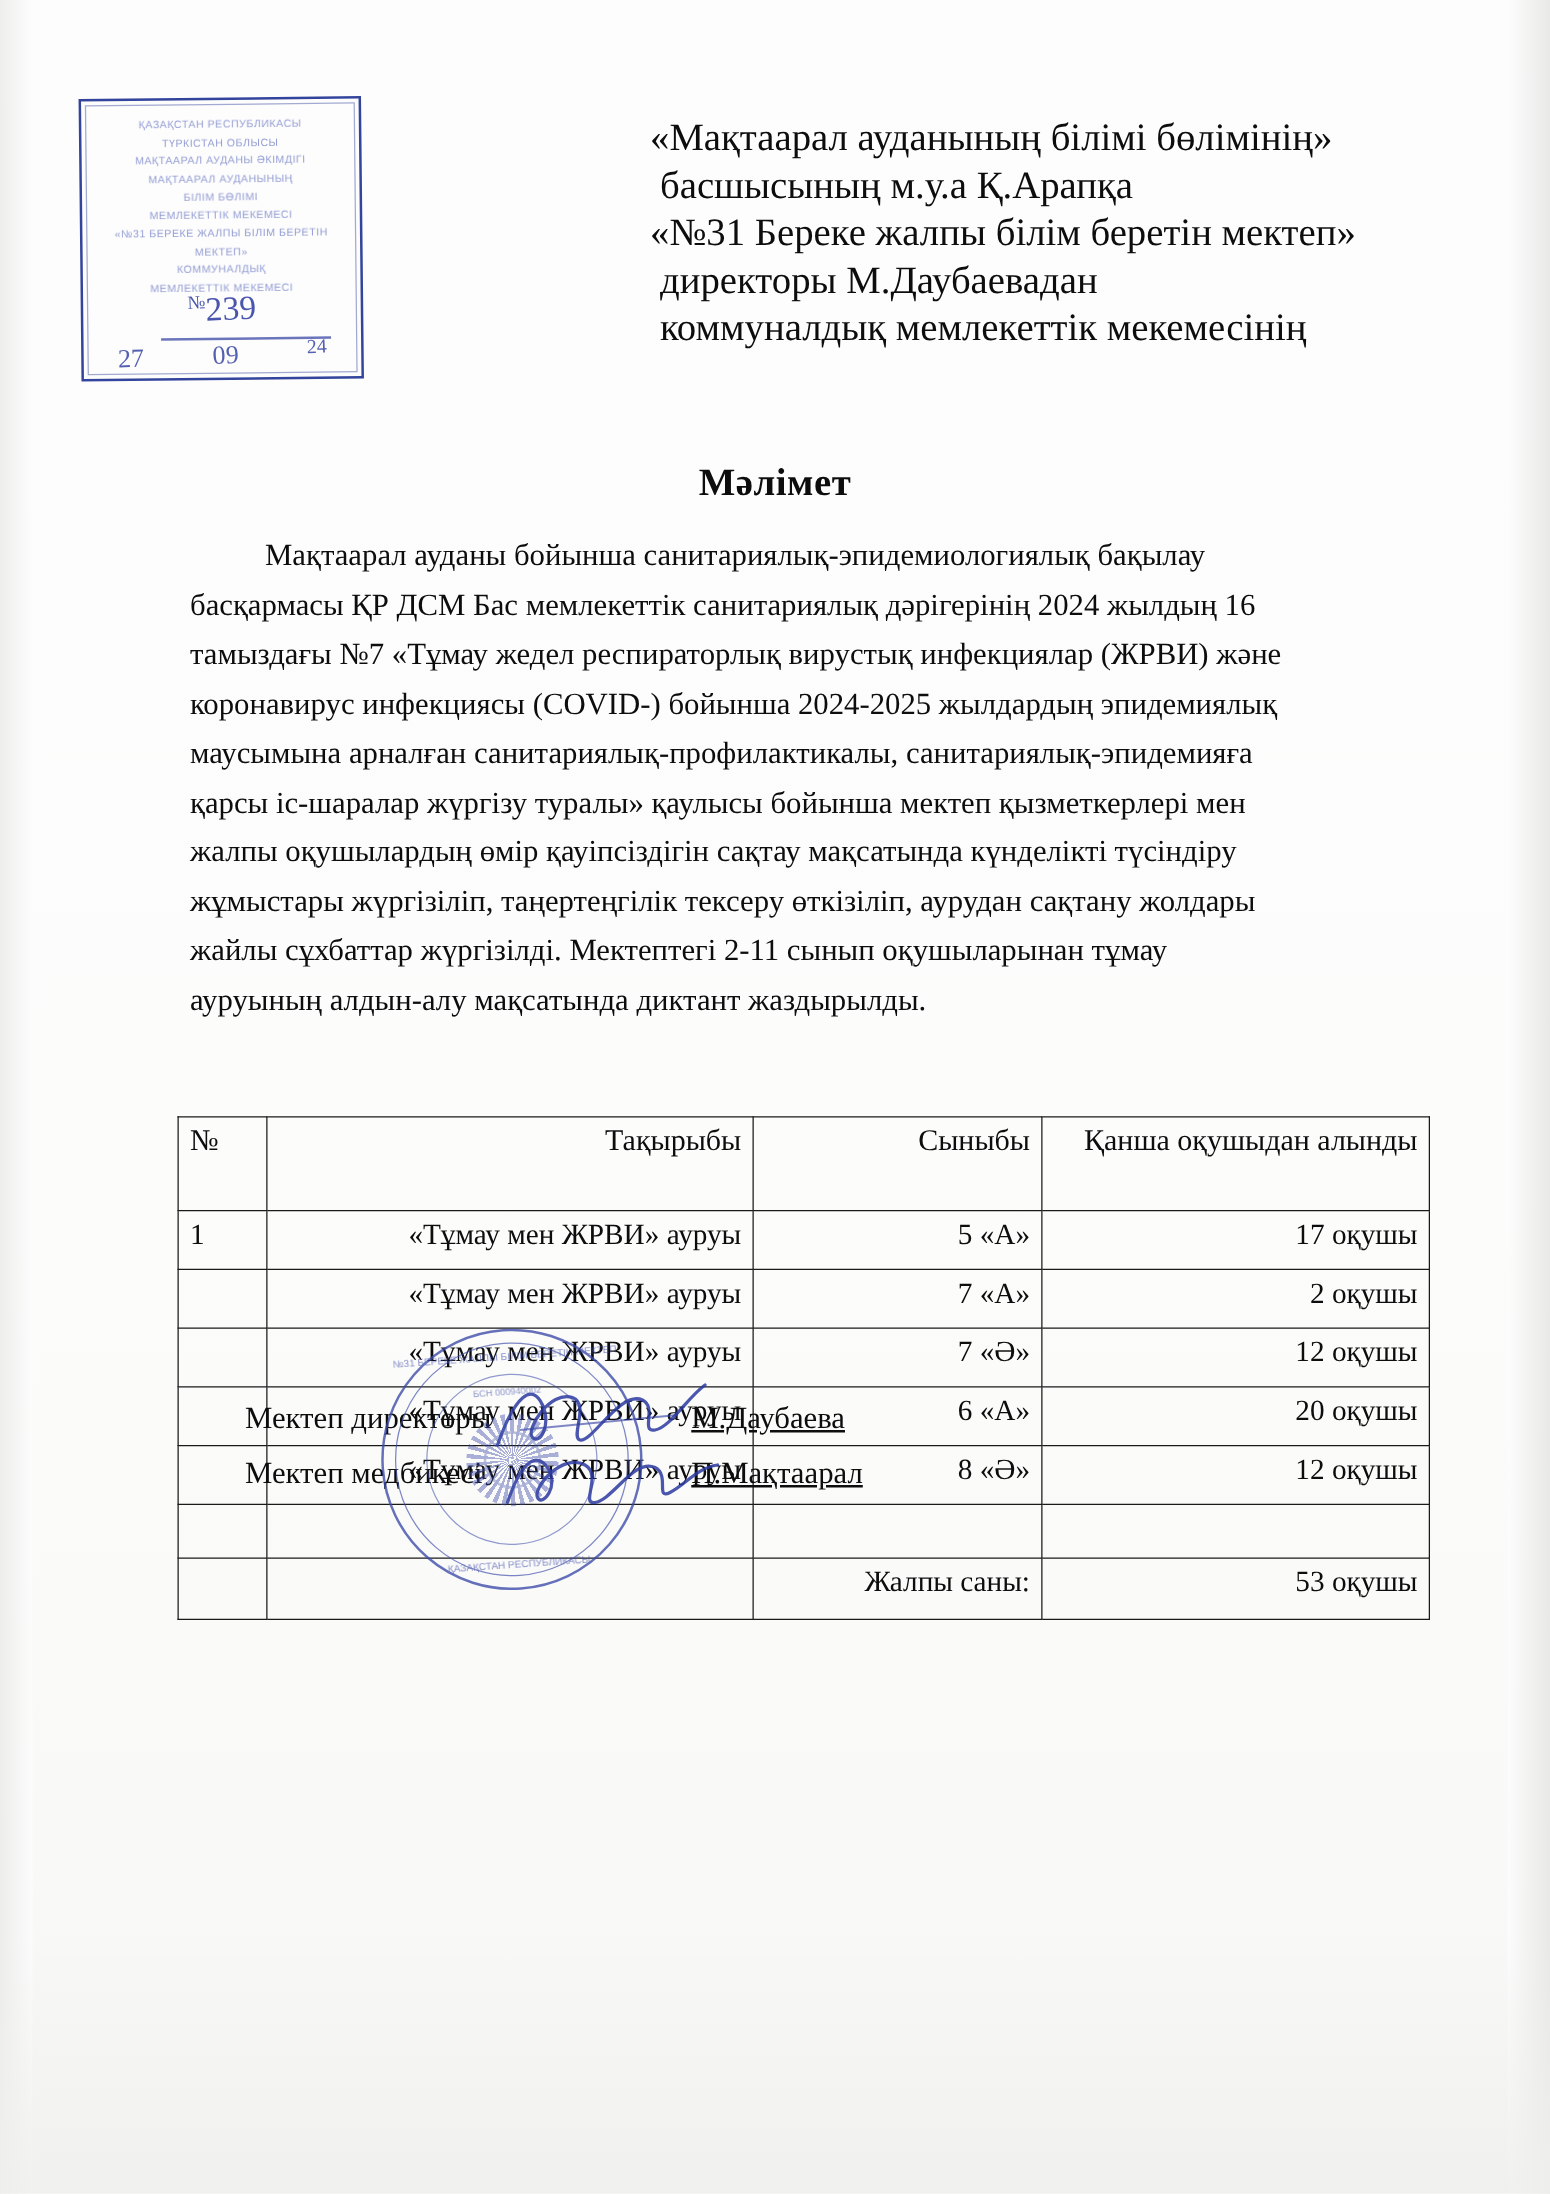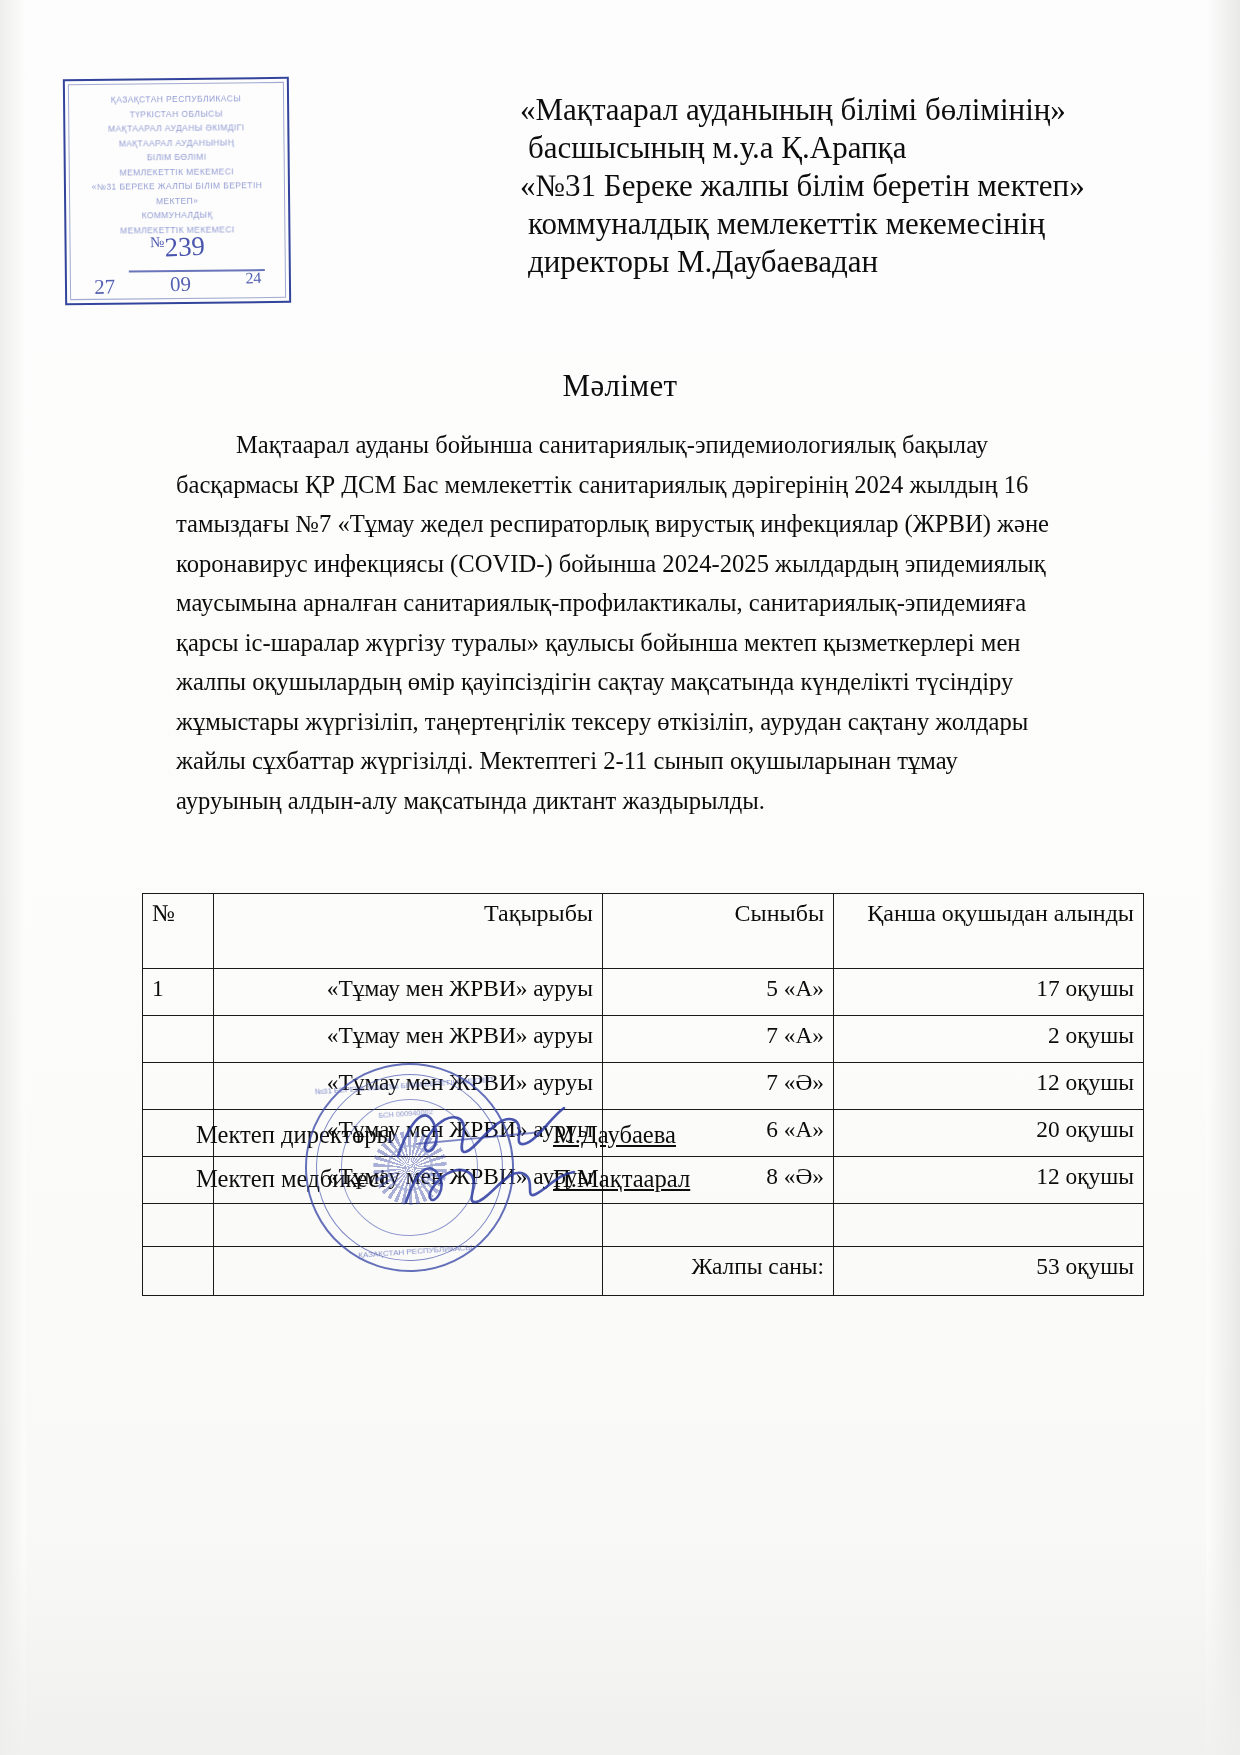--- a/index.html
+++ b/index.html
@@ -84,28 +84,28 @@
     position:absolute;left:520px;top:91px;width:600px;
     font-size:31px;line-height:38px;
   }
   .addressee div{white-space:nowrap;}
   .addressee .ind{padding-left:8px;}
 
   
   .doc-title{
     position:absolute;left:0;right:0;top:368px;
     text-align:center;
-    font-size:31px;font-weight:normal;
+    font-size:31px;font-weight:bold;
     letter-spacing:.4px;
   }
 
   
   .body-par{
     position:absolute;left:152px;top:425px;width:880px;
-    font-size:24.6px;line-height:39.5px;margin-left:24px;
+    font-size:24.6px;line-height:39.5px;
   }
   .body-par p{margin:0;text-indent:60px;text-align:left;}
 
   
   .tbl-wrap{
     position:absolute;left:142px;top:893px;width:1002px;
   }
   table{
     border-collapse:collapse;width:1002px;
     font-size:23.4px;
@@ -215,22 +215,22 @@
       <span>27</span>
       <span>09</span>
       <span class="yr">24</span>
     </div>
   </div>
 
   <div class="addressee">
     <div>«Мақтаарал ауданының білімі бөлімінің»</div>
     <div class="ind">басшысының  м.у.а  Қ.Арапқа</div>
     <div>«№31 Береке жалпы білім беретін мектеп»</div>
+    <div class="ind">директоры  М.Даубаевадан</div>
     <div class="ind">коммуналдық мемлекеттік мекемесінің</div>
-    <div class="ind">директоры  М.Даубаевадан</div>
   </div>
 
   <div class="doc-title">Мәлімет</div>
 
   <div class="body-par">
     <p>Мақтаарал ауданы бойынша санитариялық-эпидемиологиялық бақылау басқармасы ҚР ДСМ Бас мемлекеттік санитариялық дәрігерінің 2024 жылдың 16 тамыздағы №7 «Тұмау жедел респираторлық вирустық инфекциялар (ЖРВИ) және коронавирус инфекциясы (COVID-) бойынша 2024-2025 жылдардың эпидемиялық маусымына арналған санитариялық-профилактикалы, санитариялық-эпидемияға қарсы іс-шаралар жүргізу туралы» қаулысы бойынша мектеп қызметкерлері мен жалпы оқушылардың өмір қауіпсіздігін сақтау мақсатында күнделікті түсіндіру жұмыстары жүргізіліп, таңертеңгілік тексеру  өткізіліп, аурудан сақтану жолдары жайлы сұхбаттар жүргізілді. Мектептегі  2-11 сынып оқушыларынан тұмау ауруының алдын-алу мақсатында диктант жаздырылды.</p>
   </div>
 
   <div class="tbl-wrap">
     <table>

